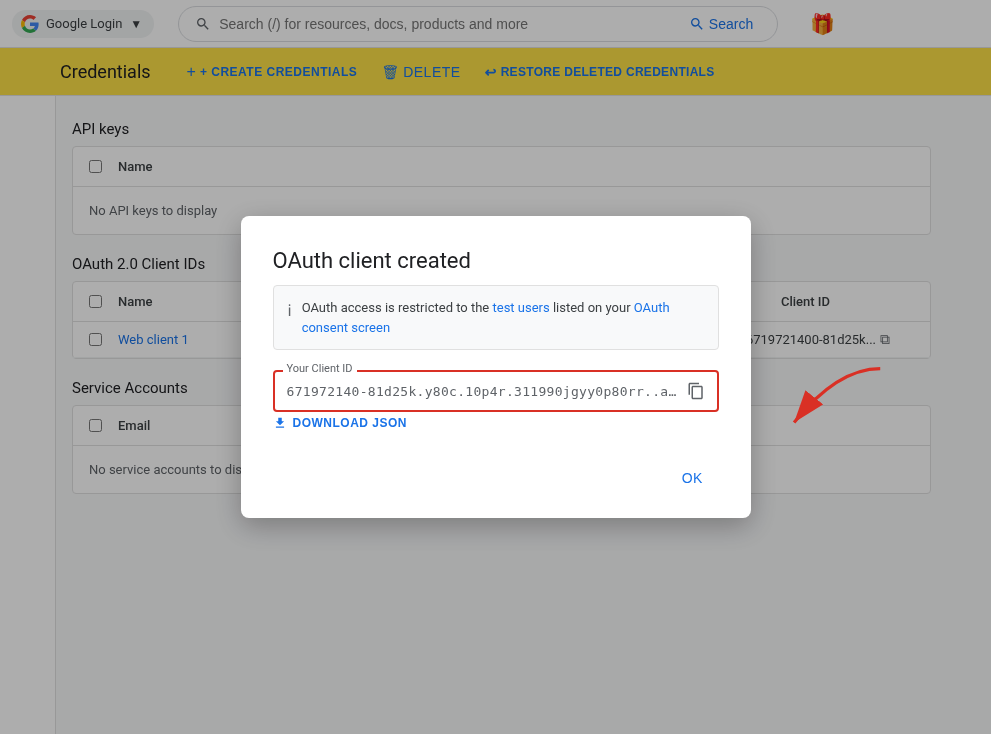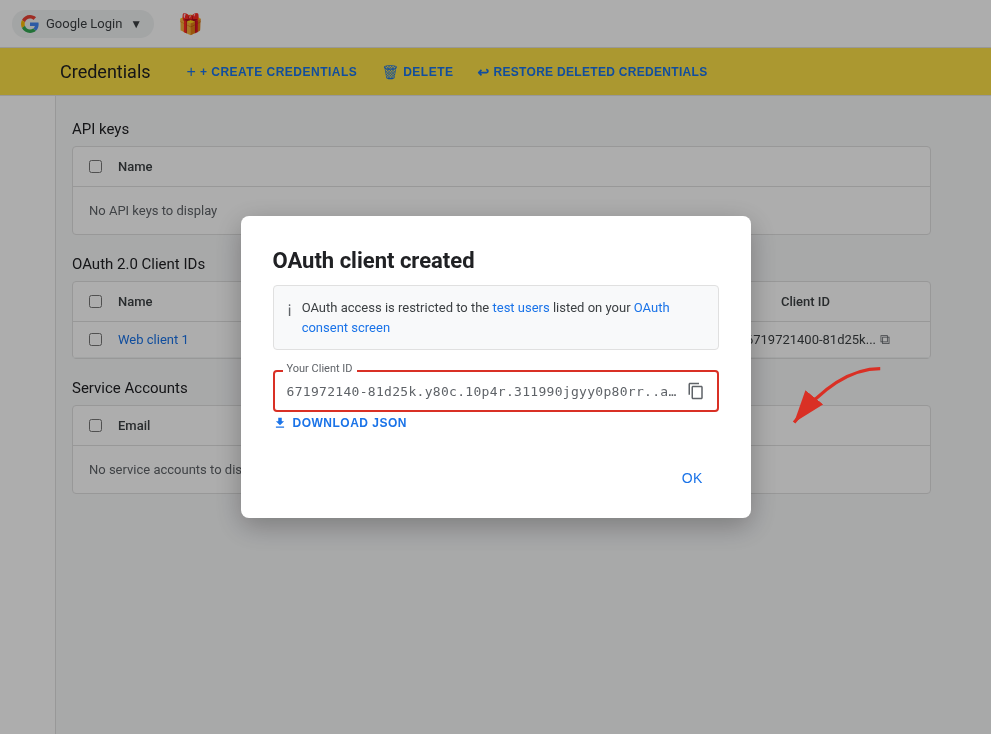--- a/index.html
+++ b/index.html
@@ -69,21 +69,21 @@
     .overlay {
       position: fixed; top: 0; left: 0; width: 991px; height: 734px;
       background: rgba(0,0,0,0.32); z-index: 100; display: flex; align-items: center; justify-content: center;
     }
 
     
     .dialog {
       background: #fff; border-radius: 8px; width: 510px; padding: 32px 32px 24px 32px;
       box-shadow: 0 8px 28px rgba(0,0,0,0.28); position: relative;
     }
-    .dialog-title { font-size: 22px; color: #202124; font-weight: 700; margin-bottom: 12px; }
+    .dialog-title { font-size: 22px; color: #202124; font-weight: 400; margin-bottom: 12px; }
     .dialog-desc { font-size: 14px; color: #3c4043; line-height: 1.5; margin-bottom: 20px; }
 
     .info-box {
       background: #f8f9fa; border: 1px solid #e0e0e0; border-radius: 4px;
       display: flex; align-items: flex-start; padding: 12px 14px; gap: 10px;
       margin-bottom: 20px; font-size: 13px; color: #3c4043; line-height: 1.5;
     }
     .info-icon { font-size: 16px; color: #5f6368; margin-top: 1px; flex-shrink: 0; }
     .info-text a { color: #1a73e8; text-decoration: none; }
 
@@ -144,33 +144,45 @@
         <path fill="#EA4335" d="M24 9.5c3.54 0 6.71 1.22 9.21 3.6l6.85-6.85C35.9 2.38 30.47 0 24 0 14.62 0 6.51 5.38 2.56 13.22l7.98 6.19C12.43 13.72 17.74 9.5 24 9.5z"></path>
         <path fill="#4285F4" d="M46.98 24.55c0-1.57-.15-3.09-.38-4.55H24v9.02h12.94c-.58 2.96-2.26 5.48-4.78 7.18l7.73 6c4.51-4.18 7.09-10.36 7.09-17.65z"></path>
         <path fill="#FBBC05" d="M10.53 28.59c-.48-1.45-.76-2.99-.76-4.59s.27-3.14.76-4.59l-7.98-6.19C.92 16.46 0 20.12 0 24c0 3.88.92 7.54 2.56 10.78l7.97-6.19z"></path>
         <path fill="#34A853" d="M24 48c6.48 0 11.93-2.13 15.89-5.81l-7.73-6c-2.18 1.48-4.97 2.34-8.16 2.34-6.26 0-11.57-4.22-13.47-9.91l-7.98 6.19C6.51 42.62 14.62 48 24 48z"></path>
       </svg>
     </div>
     <span>Google Login</span>
     <span style="font-size:12px; margin-left:2px;">▼</span>
   </div>
 
+  <div class="search-bar">
+    <svg width="16" height="16" viewBox="0 0 24 24" fill="#5f6368" style="margin-right:8px;flex-shrink:0;">
+      <path d="M15.5 14h-.79l-.28-.27A6.471 6.471 0 0 0 16 9.5 6.5 6.5 0 1 0 9.5 16c1.61 0 3.09-.59 4.23-1.57l.27.28v.79l5 4.99L20.49 19l-4.99-5zm-6 0C7.01 14 5 11.99 5 9.5S7.01 5 9.5 5 14 7.01 14 9.5 11.99 14 9.5 14z"></path>
+    </svg>
+    <input type="text" placeholder="Search (/) for resources, docs, products and more" style="">
+    <button class="search-button">
+      <svg width="16" height="16" viewBox="0 0 24 24" fill="#1a73e8">
+        <path d="M15.5 14h-.79l-.28-.27A6.471 6.471 0 0 0 16 9.5 6.5 6.5 0 1 0 9.5 16c1.61 0 3.09-.59 4.23-1.57l.27.28v.79l5 4.99L20.49 19l-4.99-5zm-6 0C7.01 14 5 11.99 5 9.5S7.01 5 9.5 5 14 7.01 14 9.5 11.99 14 9.5 14z"></path>
+      </svg>
+      <span>Search</span>
+    </button>
+  </div>
 
   <span class="gift-icon">🎁</span>
 </div>
 
 <div class="sub-header">
   <span class="credentials-title">Credentials</span>
   <button class="sub-action">
     <span style="font-size:16px;">+</span>
     <span style="font-size:12px; font-weight:600; letter-spacing:0.5px;">+ CREATE CREDENTIALS</span>
   </button>
   <button class="sub-action">
     <span style="font-size:14px;">🗑</span>
-    <span style="font-size:12px; font-weight:700; letter-spacing:0.5px;">DELETE</span>
+    <span style="font-size:14px; font-weight:400; letter-spacing:0.5px;">DELETE</span>
   </button>
   <button class="sub-action restore">
     <span style="font-size:14px;">↩</span>
     <span>RESTORE DELETED CREDENTIALS</span>
   </button>
 </div>
 
 <div class="sidebar"></div>
 
 <div class="content" style="padding-left:72px;">

